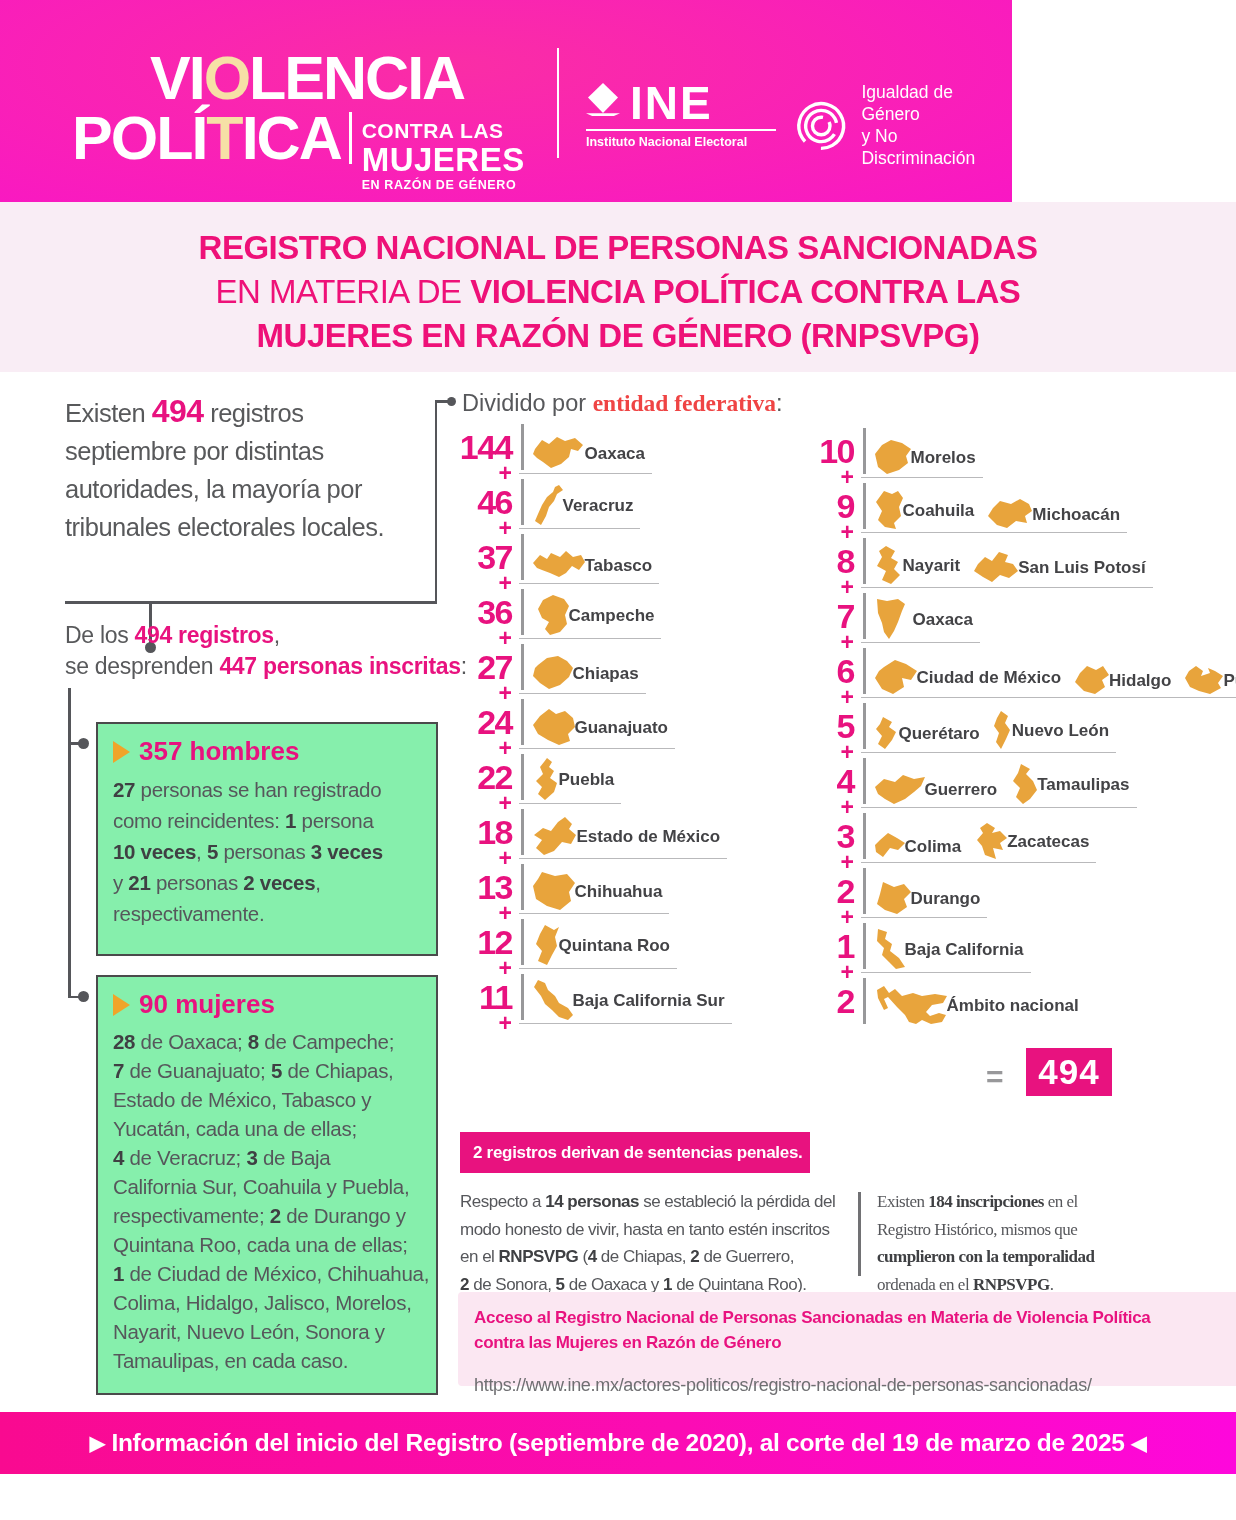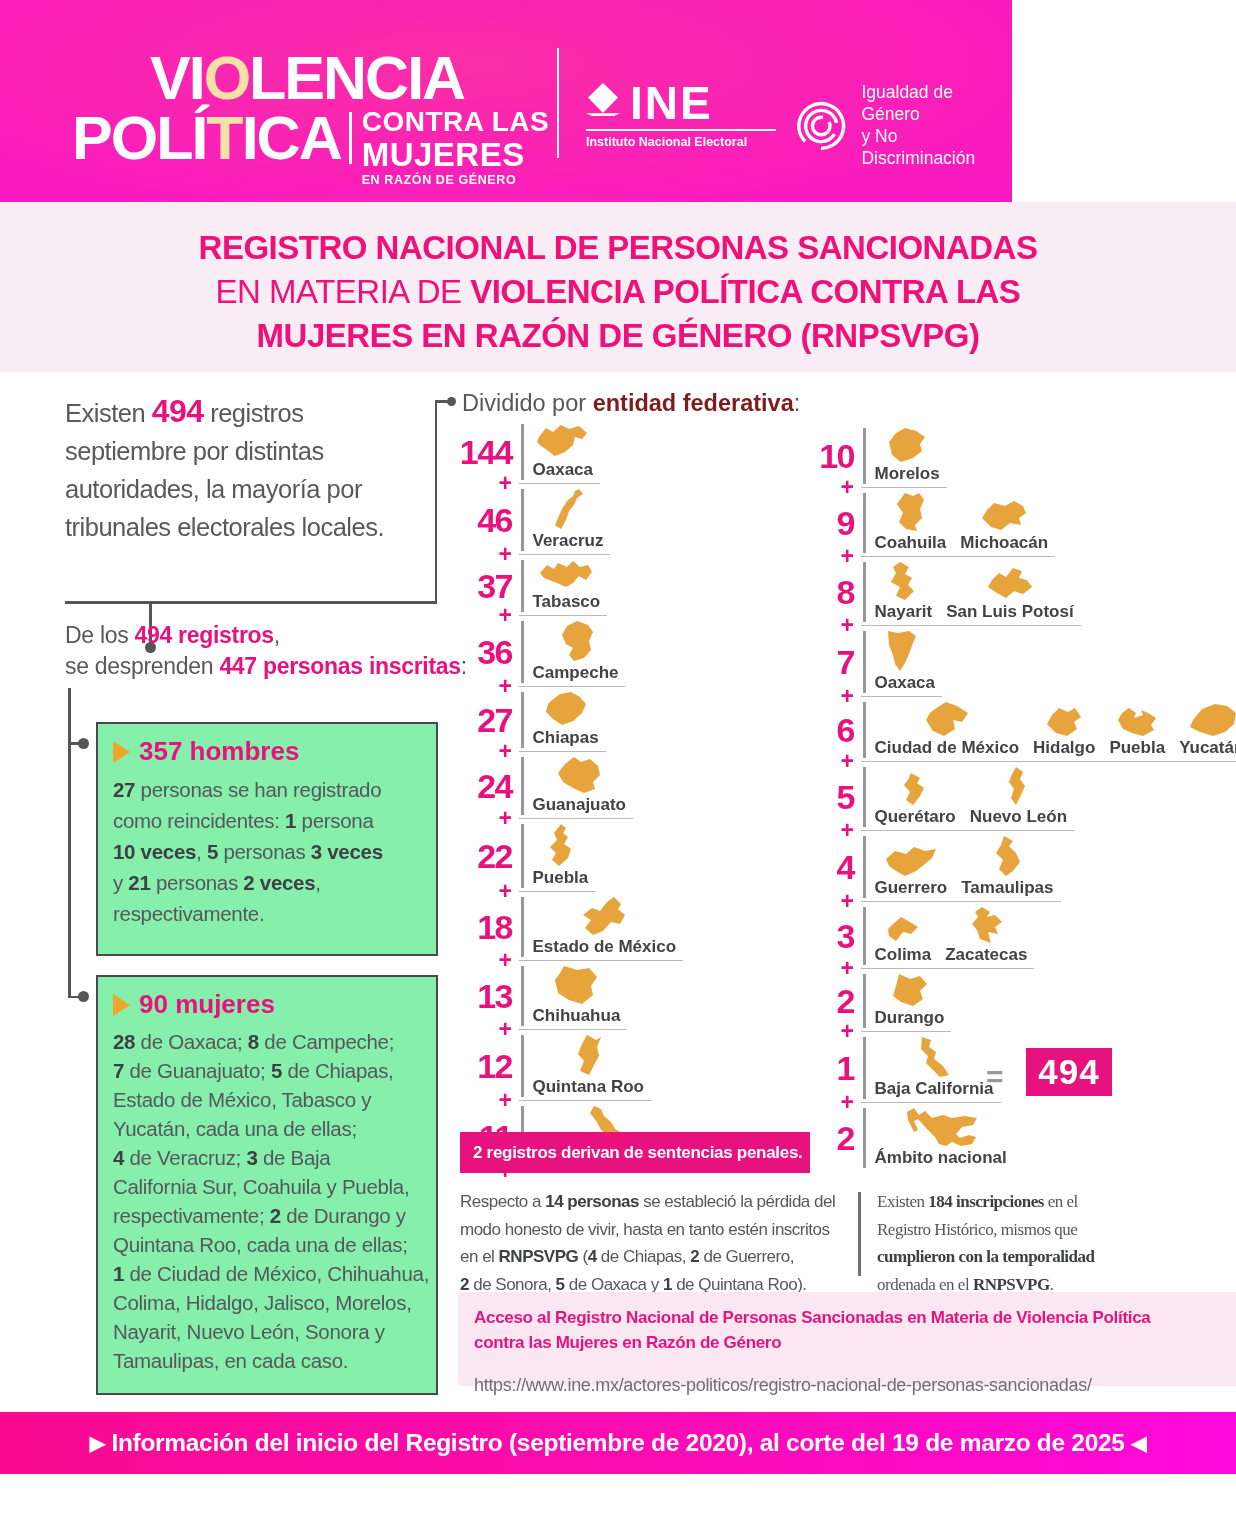--- a/index.html
+++ b/index.html
@@ -8,21 +8,21 @@
 
   
   .header{position:absolute;left:0;top:0;width:1012px;height:202px;
     background:radial-gradient(130% 170% at 45% 32%, #fa2da6 0%, #f917c4 58%, #fb07d4 100%);}
   .brand-line1{position:absolute;left:150px;top:48px;font-size:61px;font-weight:900;color:#fff;letter-spacing:-2px;line-height:1;}
   .cream{color:#f6e0a6;}
   .brand-line2{position:absolute;left:72px;top:108px;display:flex;align-items:flex-start;}
   .brand-politica{font-size:61px;font-weight:900;color:#fff;letter-spacing:-2px;line-height:1;}
   .brand-sep{width:3px;height:52px;background:#fff;margin:4px 10px 0 8px;}
   .tagline{color:#fff;line-height:1;}
-  .tagline-1{font-size:28px;font-weight:700;letter-spacing:0.5px;}
+  .tagline-1{font-size:21px;font-weight:700;letter-spacing:0.5px;margin-top:12px;}
   .tagline-2{font-size:33px;font-weight:700;letter-spacing:0.5px;margin-top:2px;}
   .tagline-3{font-size:12.5px;font-weight:700;letter-spacing:0.6px;margin-top:3px;}
   .header-vsep{position:absolute;left:557px;top:48px;width:2px;height:110px;background:#fff;}
   .ine-logo{position:absolute;left:586px;top:80px;color:#fff;width:190px;}
   .ine-top{display:flex;align-items:center;gap:10px;}
   .ine-mark{width:34px;height:40px;position:relative;}
   .ine-diamond{position:absolute;left:2px;top:0;width:30px;height:30px;background:#fff;
     clip-path:polygon(50% 0,100% 48%,50% 100%,0 48%);}
   .ine-slot{position:absolute;left:0;top:26px;width:34px;height:7px;background:#fff;
     clip-path:polygon(0 60%,100% 60%,82% 100%,18% 100%);}
@@ -52,31 +52,31 @@
   #hombres-box{top:722px;height:234px;}
   #mujeres-box{top:975px;height:420px;}
   .box-title{display:flex;align-items:center;gap:9px;font-size:26px;font-weight:800;color:#e8127f;margin-bottom:7px;}
   .tri{width:0;height:0;border-left:17px solid #f0a429;border-top:11px solid transparent;border-bottom:11px solid transparent;}
   .box-body{font-size:20.5px;line-height:31px;color:#56575b;letter-spacing:-0.3px;white-space:nowrap;}
   #mujeres-box .box-body{line-height:29px;}
   .seg-b{font-weight:700;color:#3f4043;}
 
   
   .entity-header{position:absolute;left:462px;top:390px;font-size:23.5px;color:#57585b;white-space:nowrap;}
-  .entity-header .seg-b{color:#7f1d1d;}
+  .entity-header .seg-b{color:#ef4444;font-family:Liberation Serif, serif;}
   .entity-col{position:absolute;}
   #entities-left{left:452px;top:424px;}
   #entities-right{left:808px;top:428px;}
   .row-wrap{width:max-content;}
   .entity-row{display:flex;align-items:flex-end;}
   .entity-count{width:60px;text-align:right;font-size:34px;font-weight:800;color:#e8127f;letter-spacing:-1.5px;align-self:center;}
   .col-right .entity-count{width:46px;}
   .entity-bar{width:2.5px;background:#98989a;align-self:stretch;min-height:46px;margin-left:9px;margin-right:2px;}
   .entity-states{display:flex;align-items:flex-end;}
-  .entity-state{display:flex;flex-direction:column;align-items:center;justify-content:flex-end;padding:0 7px;}
+  .entity-state{display:flex;flex-direction:row;align-items:center;justify-content:flex-end;padding:0 7px;}
   .entity-state svg{display:block;}
   .entity-label{font-size:17px;font-weight:700;color:#434346;margin-top:2px;white-space:nowrap;}
   .entity-plus-row{display:flex;align-items:center;height:13px;margin:-3px 0 -1px;}
   .entity-plus{width:60px;text-align:right;color:#e8127f;font-size:23px;font-weight:800;line-height:13px;}
   .col-right .entity-plus{width:46px;}
   .plus-line{flex:1;height:1.5px;background:#b9b9bb;margin-left:7px;}
 
   .total-equals{position:absolute;left:986px;top:1060px;font-size:30px;font-weight:800;color:#98989a;}
   .total-box{position:absolute;left:1026px;top:1048px;width:86px;height:48px;background:#e8127f;color:#fff;
     font-size:35px;font-weight:800;text-align:center;line-height:48px;letter-spacing:1px;}

